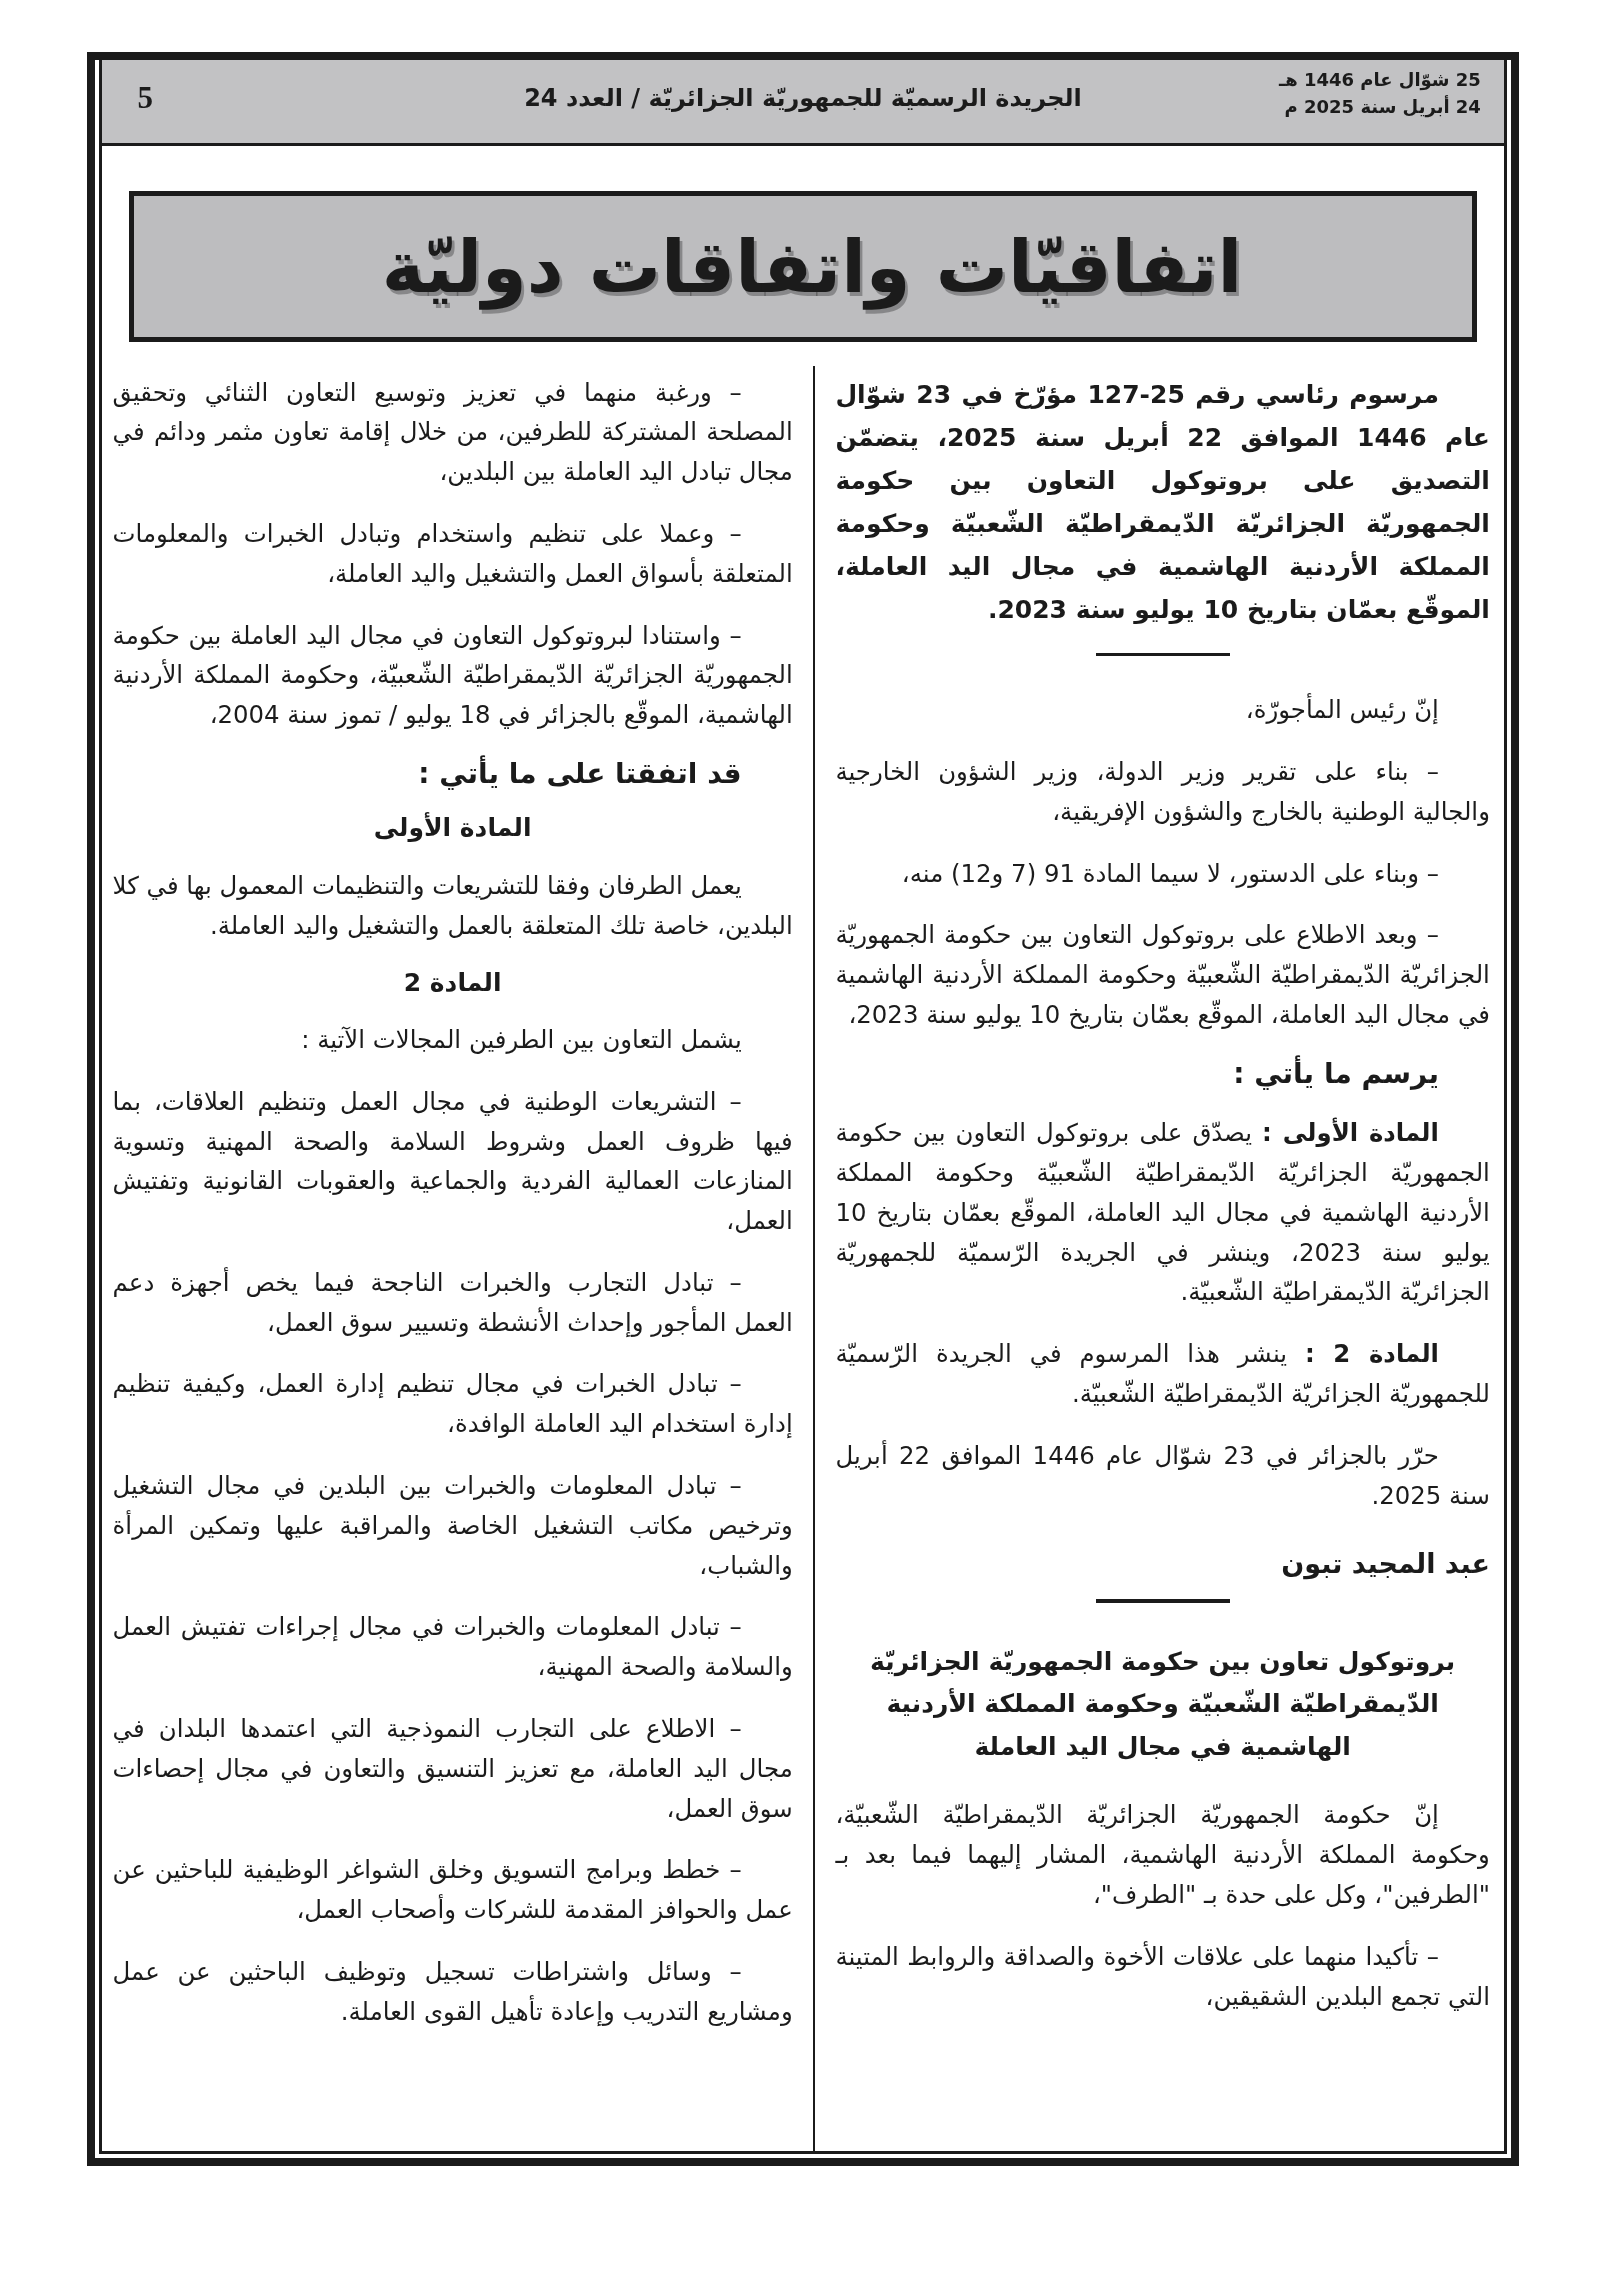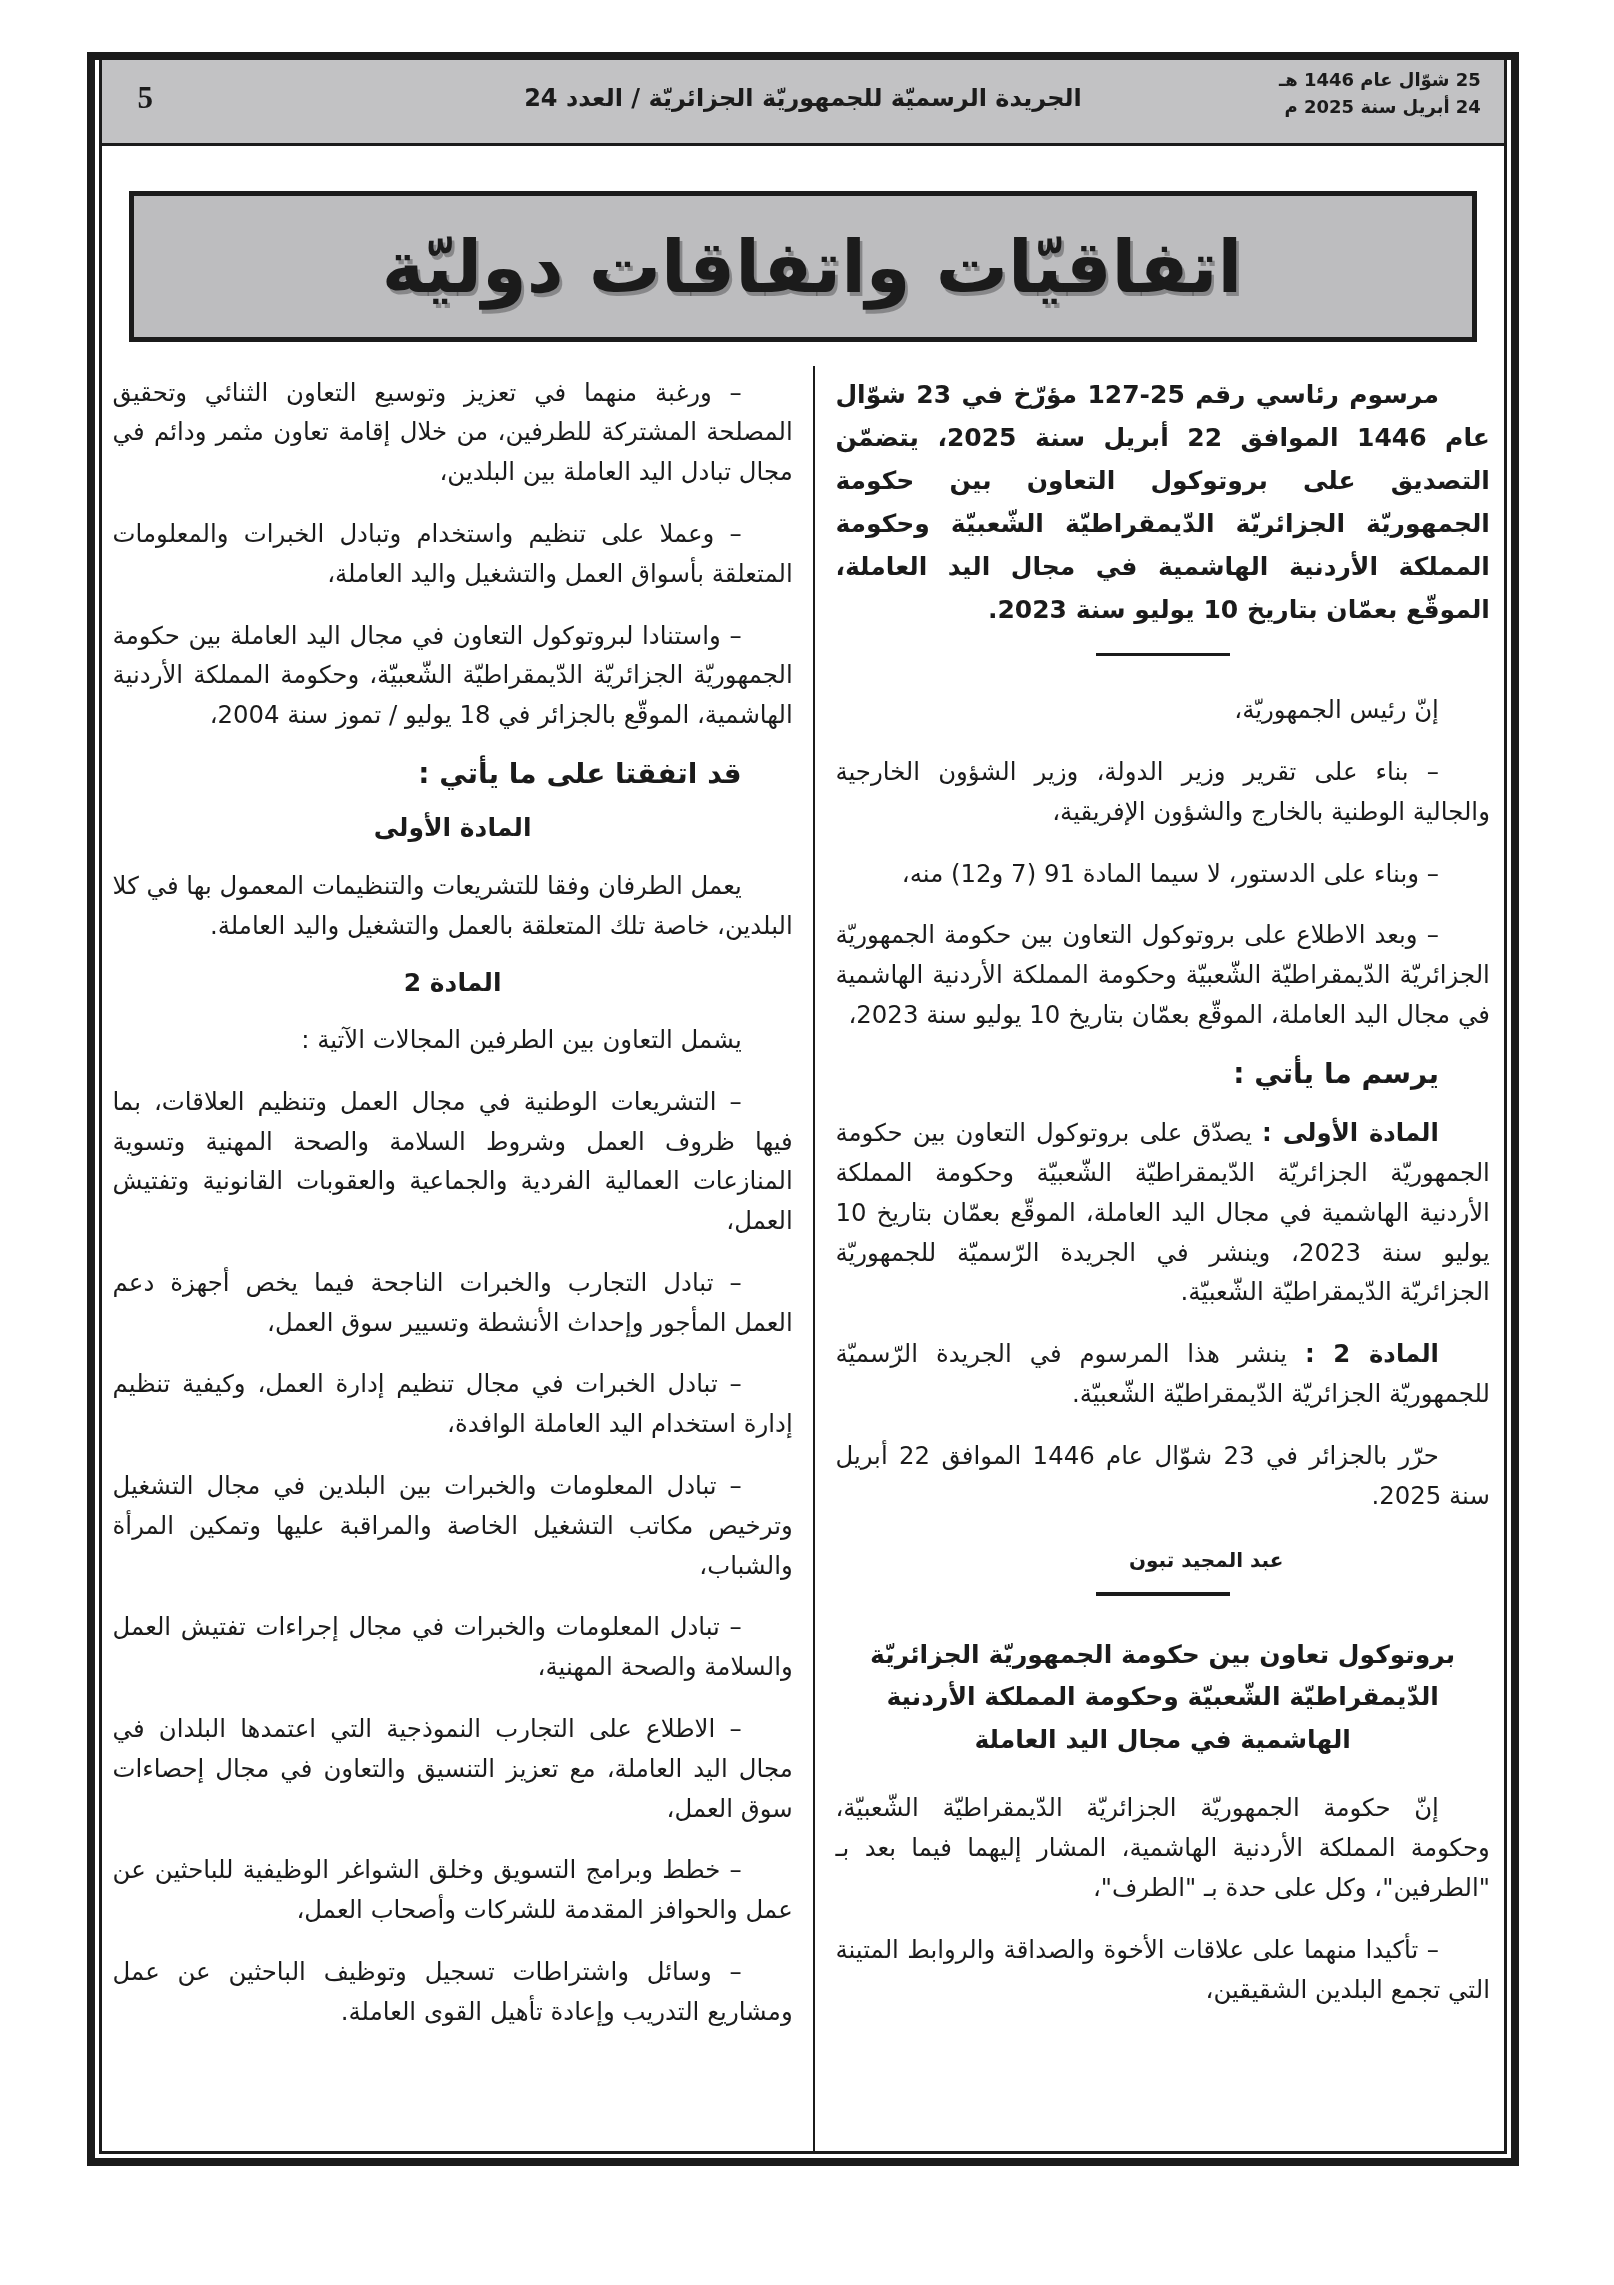--- a/index.html
+++ b/index.html
@@ -55,21 +55,21 @@
   }
   .lead{font-weight:bold;font-size:25px;line-height:1.72;}
   .h-order{font-weight:bold;font-size:28px;margin:1.8px 0 23.5px 0;text-indent:51px;}
   .h-center{font-weight:bold;font-size:25px;text-align:center;text-indent:0;margin:3.6px 0 23.5px 0;}
   .proto-head{
     font-weight:bold;font-size:25px;line-height:1.7;text-align:center;text-indent:0;margin:0 0 27px 0;
   }
   .sep{width:134px;height:3.6px;background:#1b1b1b;margin:7.2px auto 34px auto;}
   .sep.after-sig{margin:11px auto 38px auto;}
   .sig{
-    font-weight:bold;font-size:20px;text-align:center;text-indent:0;
+    font-weight:bold;font-size:27px;text-align:right;text-indent:0;
     padding-left:87px;margin:33px 0 20px 0;
   }
   .art-label{font-weight:bold;}
 </style>
 </head>
 <body>
 
 <div class="frame">
   <div class="frame-inner">
 
@@ -84,21 +84,21 @@
 
     <div class="banner">
       <div class="banner-text">اتفاقيّات واتفاقات دوليّة</div>
     </div>
 
     <div class="columns">
 
       <div class="col col-right">
         <p class="p lead">مرسوم رئاسي رقم 25-127 مؤرّخ في 23 شوّال عام 1446 الموافق 22 أبريل سنة 2025، يتضمّن التصديق على بروتوكول التعاون بين حكومة الجمهوريّة الجزائريّة الدّيمقراطيّة الشّعبيّة وحكومة المملكة الأردنية الهاشمية في مجال اليد العاملة، الموقّع بعمّان بتاريخ 10 يوليو سنة 2023.</p>
         <div class="sep"></div>
-        <p class="p">إنّ رئيس الجمهوريّة،</p>
+        <p class="p">إنّ رئيس المأجورّة،</p>
 
         <div>
             <p class="p">– بناء على تقرير وزير الدولة، وزير الشؤون الخارجية والجالية الوطنية بالخارج والشؤون الإفريقية،</p>
             <p class="p">– وبناء على الدستور، لا سيما المادة 91 (7 و12) منه،</p>
             <p class="p">– وبعد الاطلاع على بروتوكول التعاون بين حكومة الجمهوريّة الجزائريّة الدّيمقراطيّة الشّعبيّة وحكومة المملكة الأردنية الهاشمية في مجال اليد العاملة، الموقّع بعمّان بتاريخ 10 يوليو سنة 2023،</p>
           </div>
 
         <p class="h-order">يرسم ما يأتي :</p>
 
         <div>

